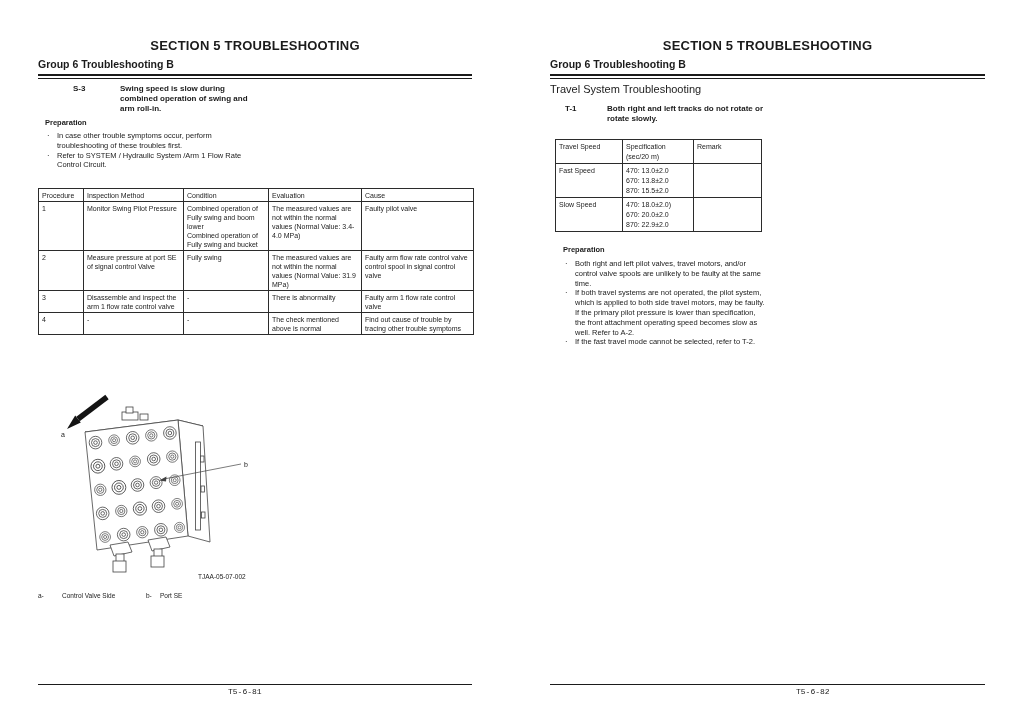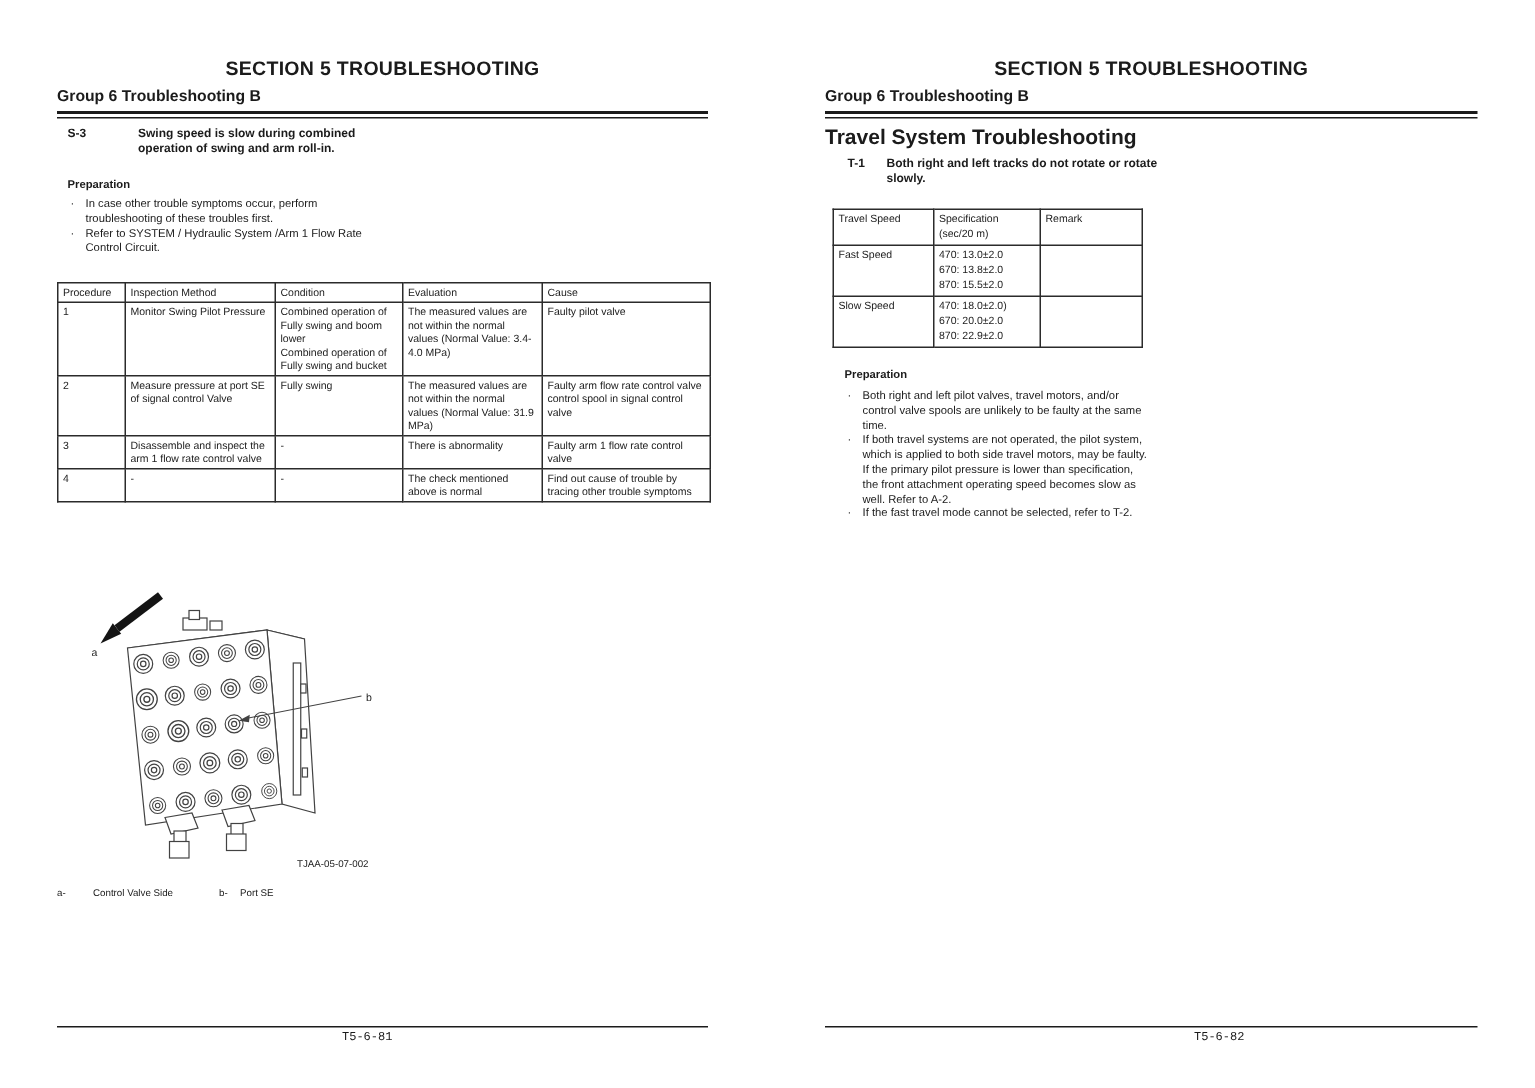--- a/index.html
+++ b/index.html
@@ -4,21 +4,21 @@
 <style>
   html,body{margin:0;padding:0;background:#fff;}
   .canvas{position:relative;width:1023px;height:725px;background:#ffffff;
           font-family:"Liberation Sans",sans-serif;color:#1b1b1b;overflow:hidden;}
   .abs{position:absolute;}
   .hdr1{font-weight:bold;font-size:13px;text-align:center;letter-spacing:.2px;}
   .hdr2{font-weight:bold;font-size:10.5px;text-align:left;}
   .dbl-rule{height:2px;border-top:2.2px solid #1b1b1b;border-bottom:1px solid #1b1b1b;}
   .topic{display:flex;font-weight:bold;font-size:8px;line-height:10px;}
   .topic .tid{flex:none;}
-  .sec-title{font-weight:bold;font-size:14px;}
+  .sec-title{font-weight:normal;font-size:11px;}
   .prep-h{font-weight:bold;font-size:7.5px;}
   .bullets{font-size:7.5px;line-height:9.8px;}
   .bullets .b{display:flex;}
   .bullets .dot{width:10px;flex:none;}
   .bullets .bt{flex:1;}
   table{border-collapse:collapse;table-layout:fixed;font-size:7px;line-height:9px;}
   th,td{border:1px solid #2b2b2b;vertical-align:top;text-align:left;
         padding:1.5px 3px;white-space:pre-line;font-weight:normal;overflow:hidden;}
   table{border:1.5px solid #2b2b2b;}
   thead th{border-bottom:1.4px solid #2b2b2b;}
@@ -39,21 +39,21 @@
 </head>
 <body>
 
 <div class="canvas">
 
   <div class="abs hdr1" style="left:38px;top:38px;width:434px;">SECTION 5 TROUBLESHOOTING</div>
   <div class="abs hdr2" style="left:38px;top:58px;width:434px;">Group 6 Troubleshooting B</div>
   <div class="abs dbl-rule" style="left:38px;top:74px;width:434px;"></div>
 
   <div class="abs topic" style="left:45px;top:84px;width:215px;">
-    <span class="tid" style="width:27px;">S-3</span>
+    <span class="tid" style="width:27px;margin-left:28px;">S-3</span>
     <span style="width:178px;margin-left:20px;">Swing speed is slow during combined operation of swing and arm roll-in.</span>
   </div>
 
   <div class="abs prep-h" style="left:45px;top:118px;">Preparation</div>
 
   <div class="abs bullets" style="left:47px;top:131px;width:208px;">
     <div class="b">
       <span class="dot">·</span>
       <span class="bt">In case other trouble symptoms occur, perform troubleshooting of these troubles first.</span>
     </div>
@@ -190,21 +190,21 @@
   <div class="abs pagenum" style="left:228px;top:687px;">T5-6-81</div>
 
   <div class="abs hdr1" style="left:550px;top:38px;width:435px;">SECTION 5 TROUBLESHOOTING</div>
   <div class="abs hdr2" style="left:550px;top:58px;width:435px;">Group 6 Troubleshooting B</div>
   <div class="abs dbl-rule" style="left:550px;top:74px;width:435px;"></div>
 
   <div class="abs sec-title" style="left:550px;top:83px;">Travel System Troubleshooting</div>
 
   <div class="abs topic" style="left:565px;top:104px;width:218px;">
     <span class="tid" style="width:26px;">T-1</span>
-    <span style="width:190px;">Both right and left tracks do not rotate or rotate slowly.</span>
+    <span style="width:190px;margin-left:16px;">Both right and left tracks do not rotate or rotate slowly.</span>
   </div>
 
   <table class="abs t-travel">
     <colgroup>
         <col style="width:67px">
         <col style="width:71px">
         <col style="width:68px">
       </colgroup>
     <thead>
       <tr>

